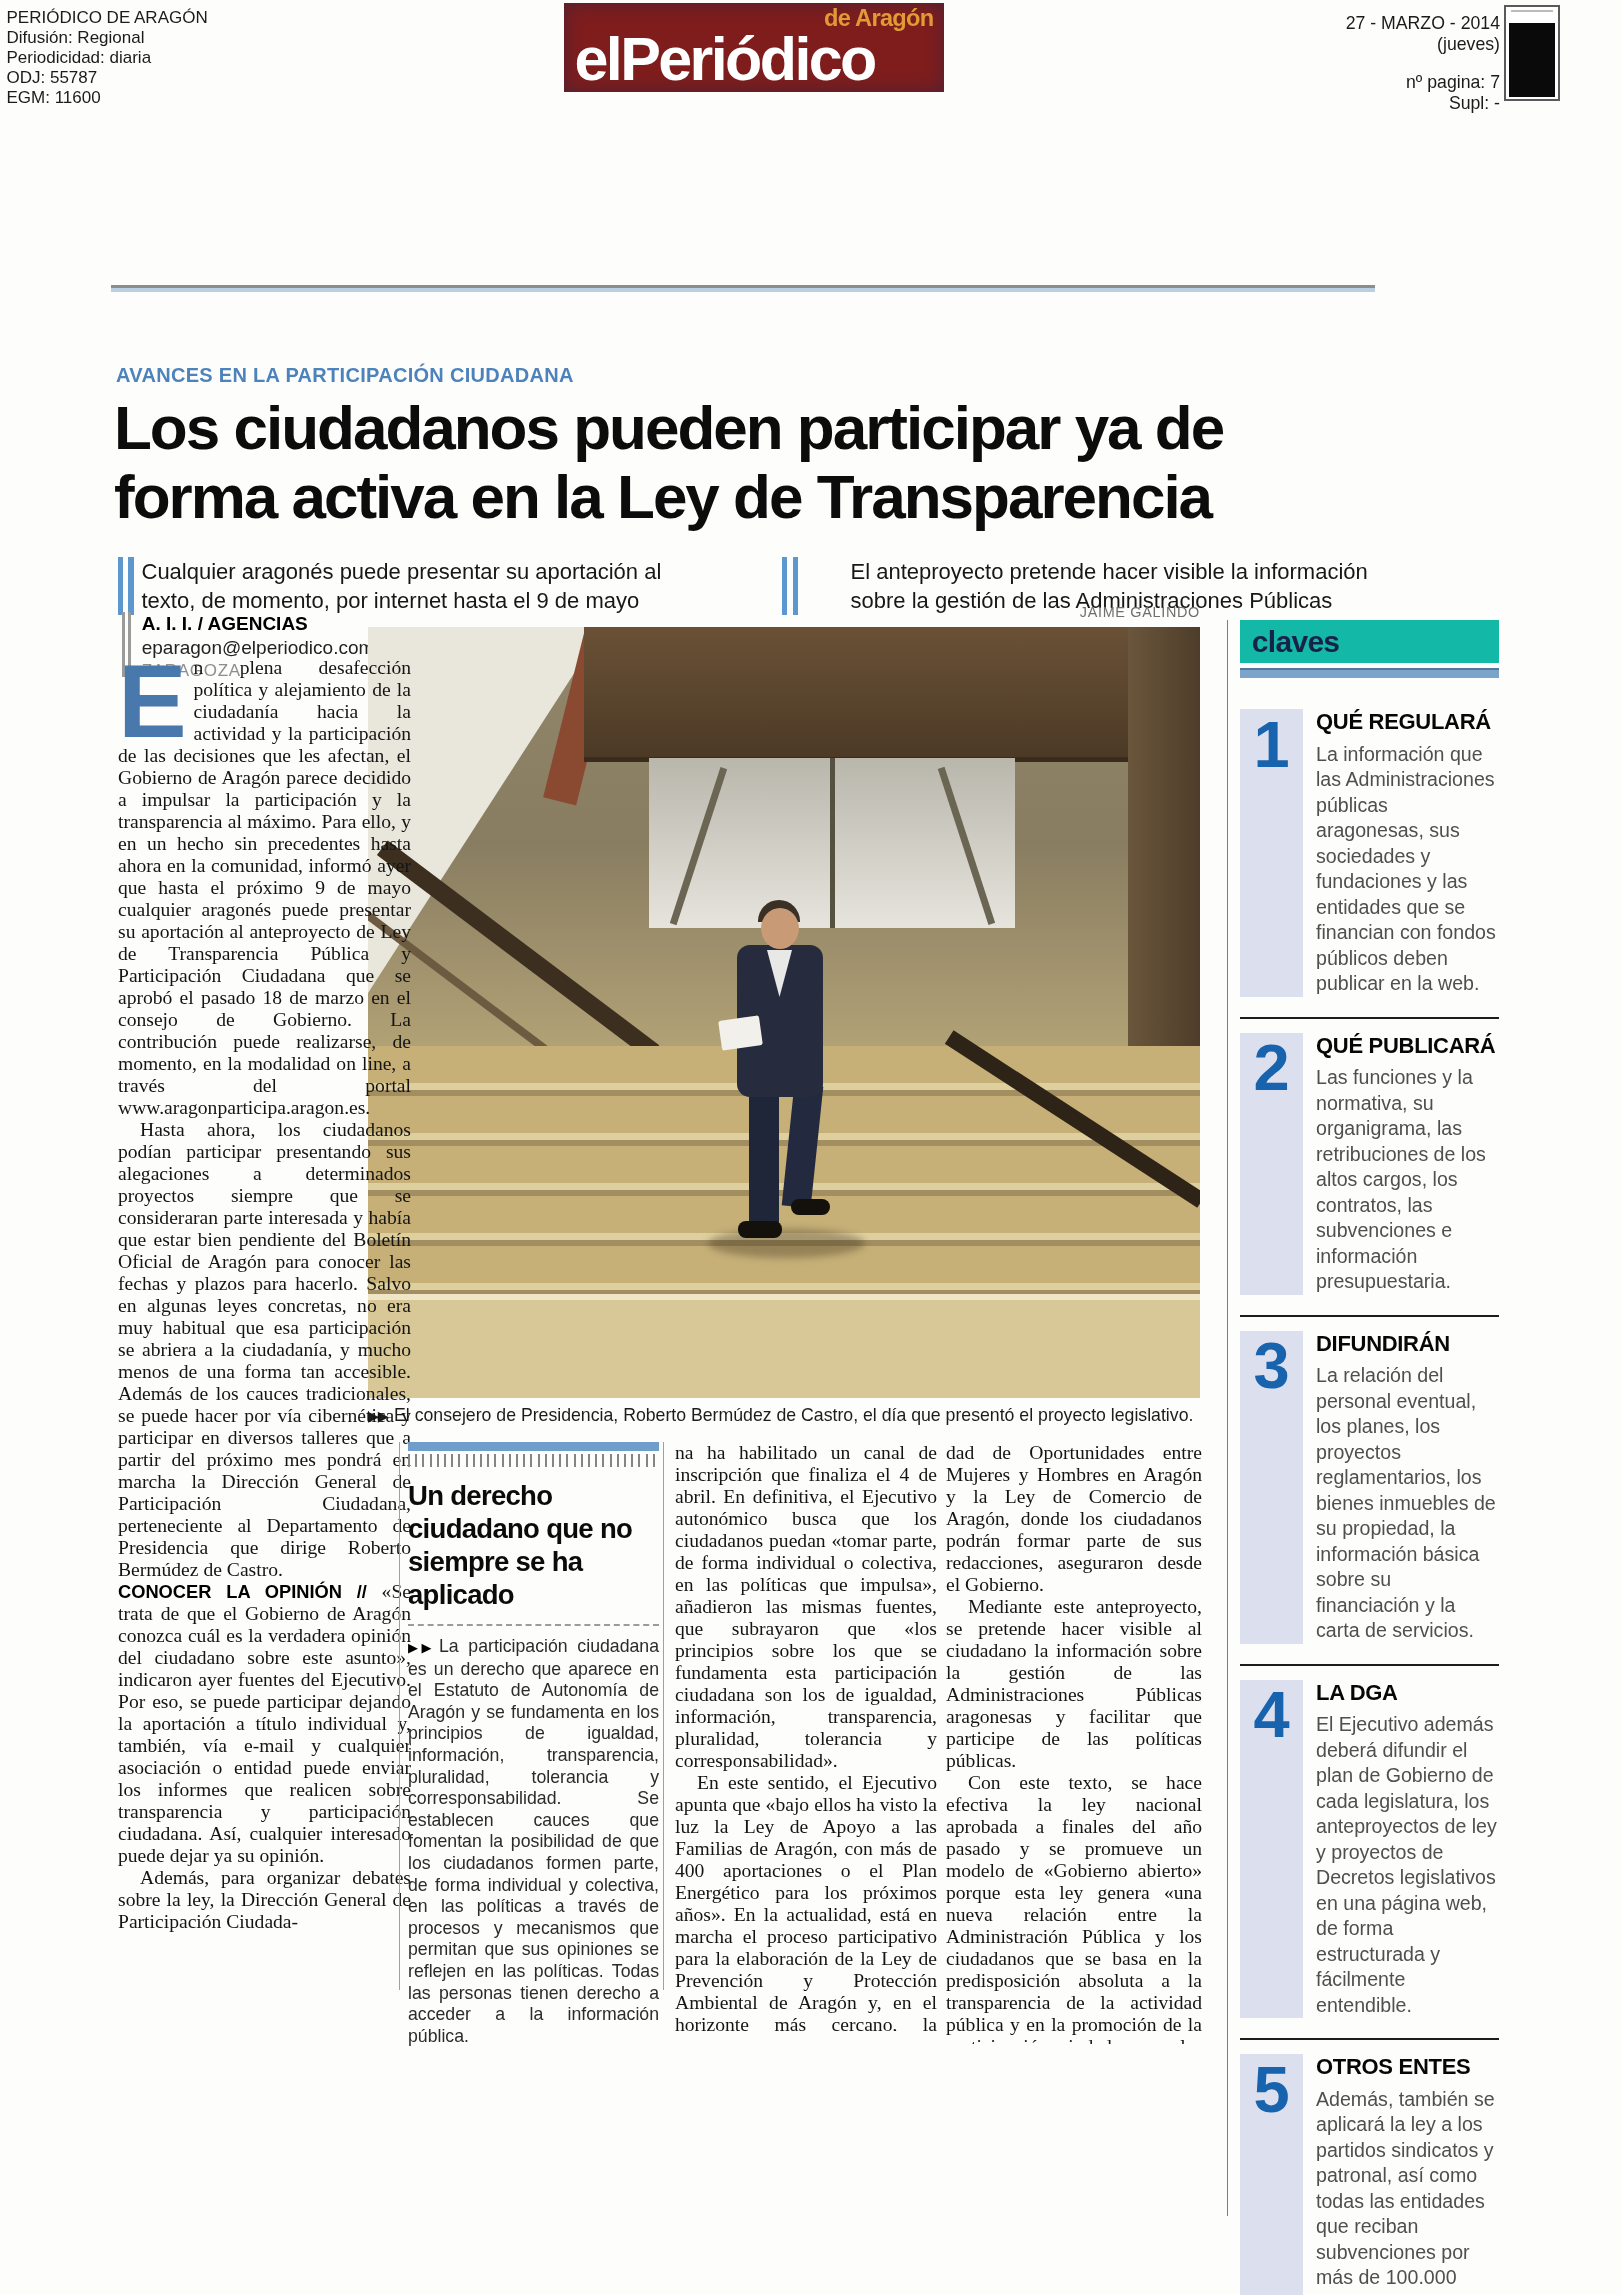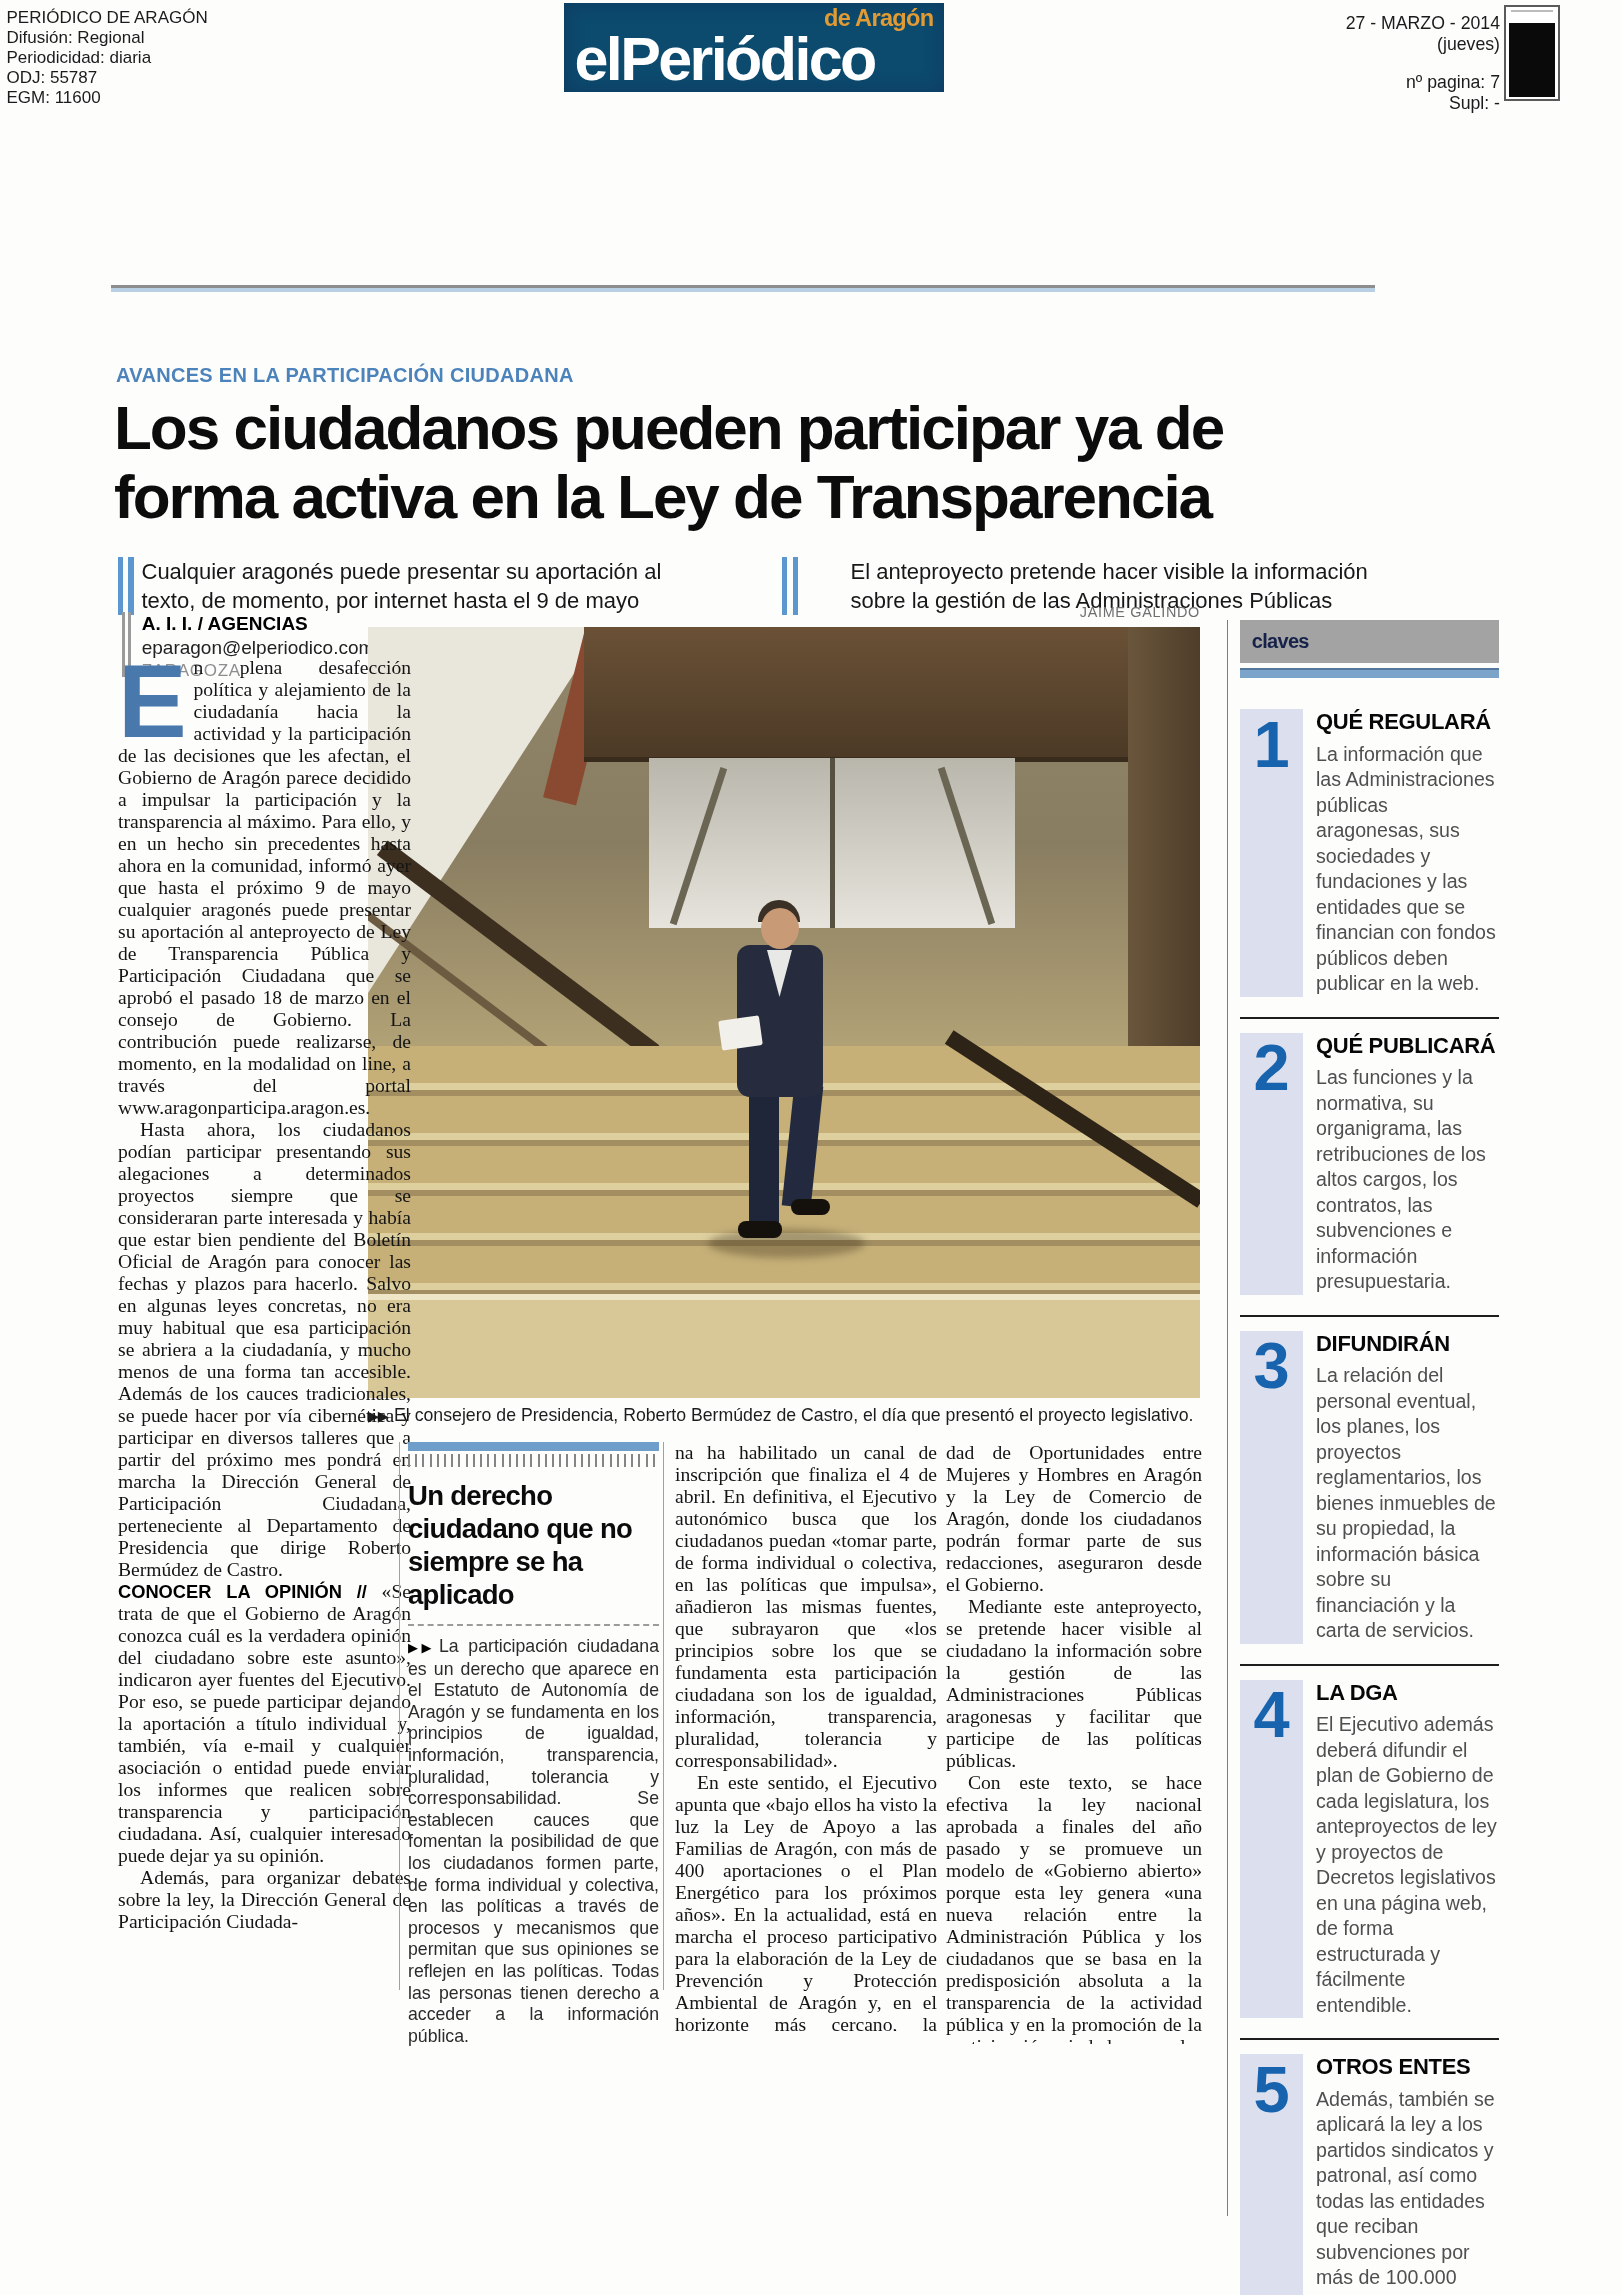--- a/index.html
+++ b/index.html
@@ -9,21 +9,21 @@
 
   
   .meta-left{left:6.5px;top:7.9px;font-size:17px;line-height:20px;color:#1b1b1b;}
   .meta-right{right:122px;top:13px;text-align:right;font-size:17.7px;line-height:21px;color:#1b1b1b;}
   .meta-right .gap{height:17px;}
   .thumb{right:62px;top:5.2px;width:52px;height:92px;border:2px solid #5a5a5a;background:#fff;}
   .thumb .tline{height:2px;background:#bbb;margin:3.3px 5.2px 0 5.2px;}
   .thumb .tblack{position:absolute;left:2.6px;right:2.6px;top:15.7px;bottom:2.6px;background:#0a0a0a;}
 
   
-  .logo{left:564px;top:2.6px;width:380px;height:89px;background:#0c4a6e;box-shadow:inset 0 0 19.6px rgba(20,40,80,.45);}
+  .logo{left:564px;top:2.6px;width:380px;height:89px;background:#7f1d1d;box-shadow:inset 0 0 19.6px rgba(20,40,80,.45);}
   .logo .main{position:absolute;left:10.5px;bottom:1.3px;color:#fff;font-weight:700;font-size:61px;
               letter-spacing:-2.6px;line-height:1;}
   .logo .region{position:absolute;right:10.5px;top:2.6px;color:#e09b35;font-weight:700;font-size:23.6px;letter-spacing:-0.7px;}
 
   
   .toprule{left:111px;top:285px;width:1264px;height:6.5px;
            background:linear-gradient(180deg,#8d8d8d 0 40%,#b9cfe4 40% 100%);}
 
   
   .kicker{left:116px;top:364px;font-size:20px;font-weight:700;color:#4d83bb;letter-spacing:0.3px;}
@@ -100,22 +100,22 @@
   .sb-bar{height:8.5px;background:#6f9ecb;}
   .sb-comb{height:13px;margin-top:3.3px;
            background:repeating-linear-gradient(90deg,#858585 0 2px,transparent 2px 7.2px);}
   .sb-title{margin-top:11.8px;font-size:27.5px;line-height:33px;font-weight:700;color:#0b0b0b;letter-spacing:-0.7px;}
   .sb-dash{margin:13px 0 10.5px 0;border-top:2px dashed #9b9b9b;}
   .sb-body{font-size:17.7px;line-height:21.6px;font-weight:400;color:#2b2b2b;text-align:justify;}
   .sb-body .mk{font-size:13px;letter-spacing:-1.3px;color:#000;margin-right:3.9px;}
 
   
   .sidebar{left:1240px;top:620px;width:259px;}
-  .cl-head{height:43px;background:#a3a3a3;display:flex;align-items:center;padding-left:11.8px;
-           font-size:20px;font-weight:700;color:#16224a;letter-spacing:-0.7px;}
+  .cl-head{height:43px;background:#14b8a6;display:flex;align-items:center;padding-left:11.8px;
+           font-size:30px;font-weight:700;color:#16224a;letter-spacing:-0.7px;}
   .cl-bar{height:7.9px;margin-top:5.2px;background:#7ca3c9;border-top:2.6px solid #54779c;}
   .cl-items{margin-top:17px;}
   .cl-item{display:flex;padding:14.4px 0 19.6px 0;}
   .cl-item + .cl-item{border-top:2px solid #1d1d1d;}
   .cl-num{flex:0 0 63px;background:#dcdfee;text-align:center;font-size:65px;line-height:.92;
           font-weight:700;color:#1763ae;padding-top:5.2px;margin-right:13px;}
   .cl-title{font-size:22px;font-weight:700;color:#070707;margin-bottom:6.5px;letter-spacing:-0.3px;}
   .cl-text{font-size:19.6px;line-height:25.5px;color:#4f4f4f;}
 </style>
 </head>

